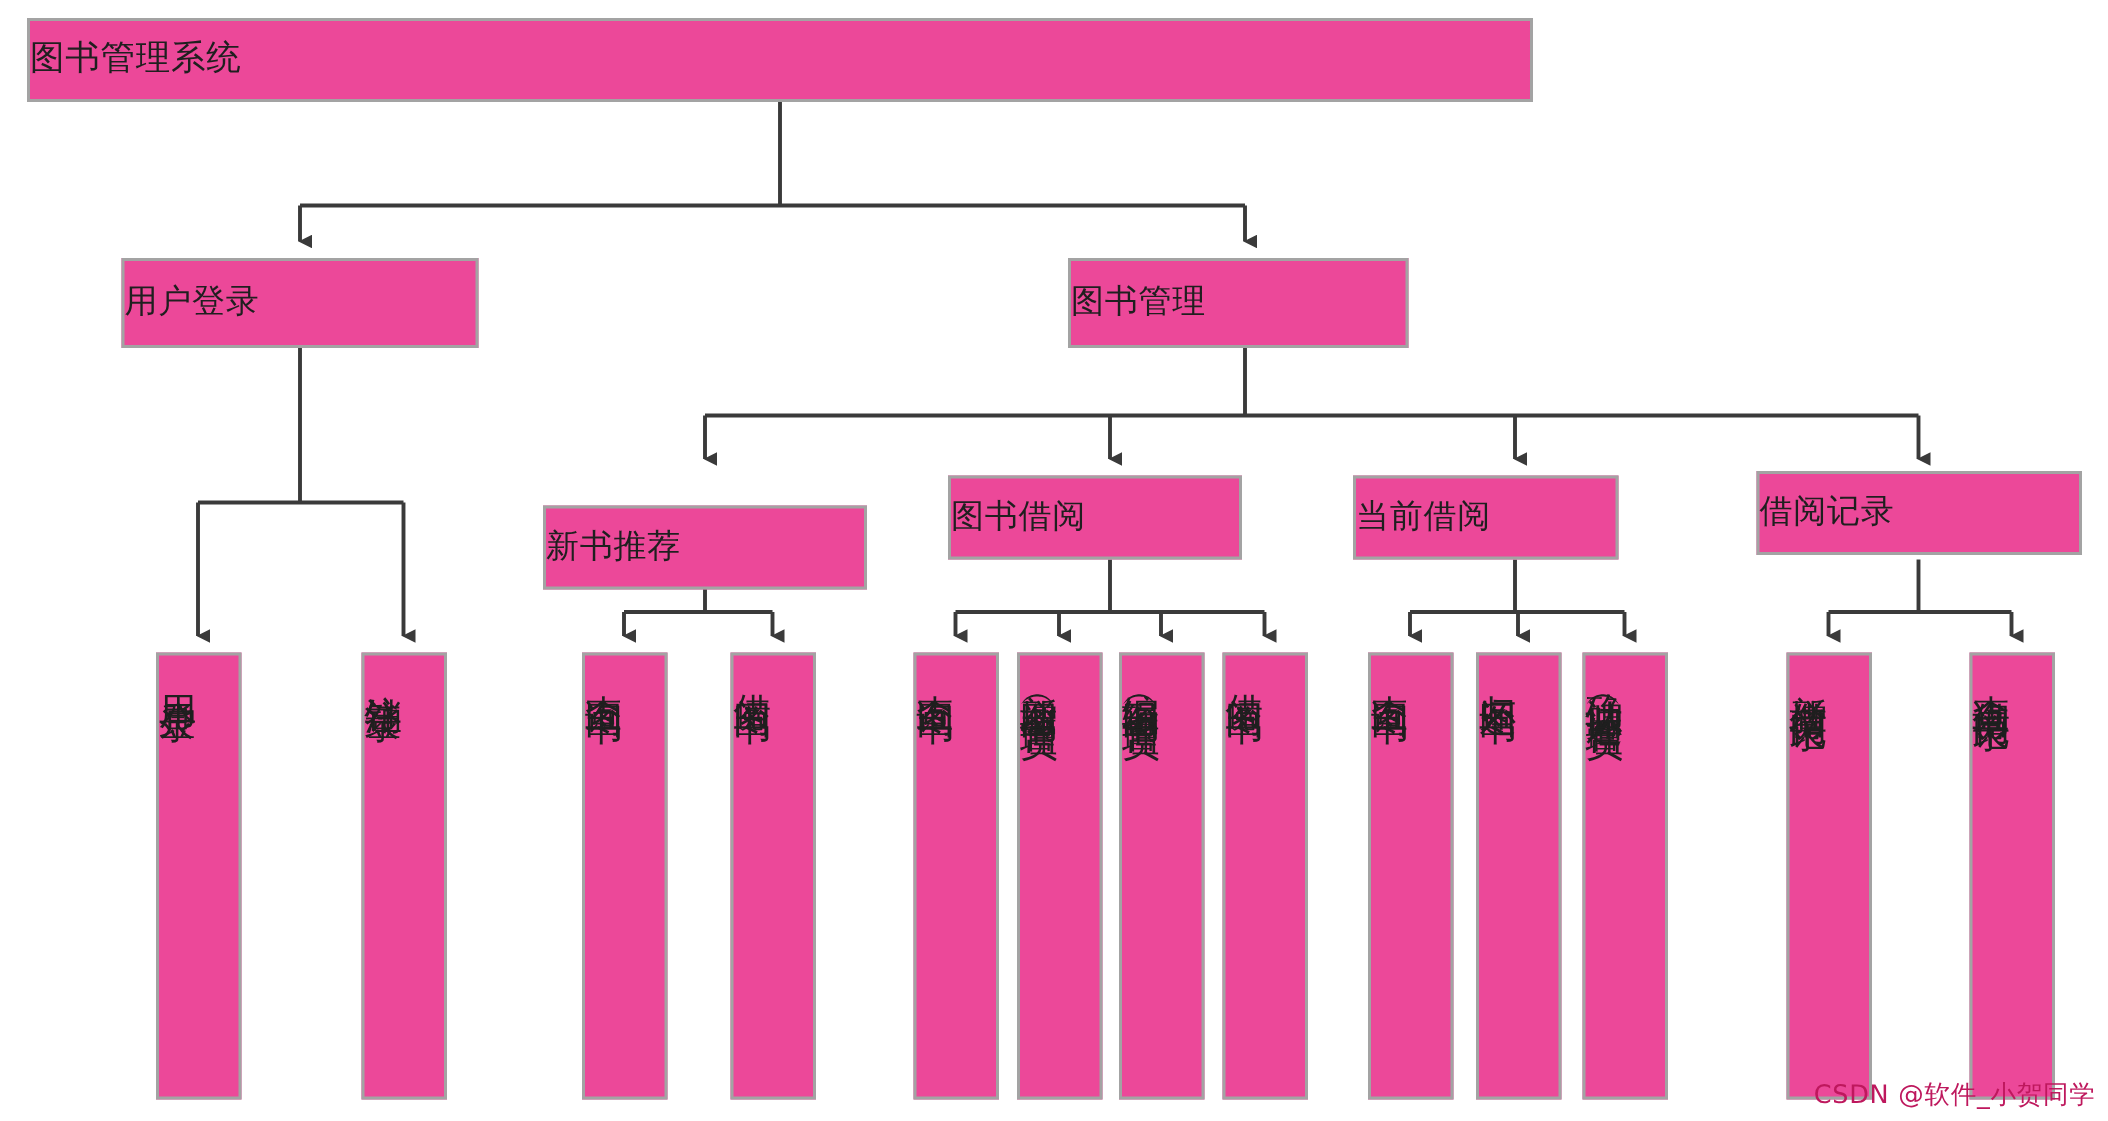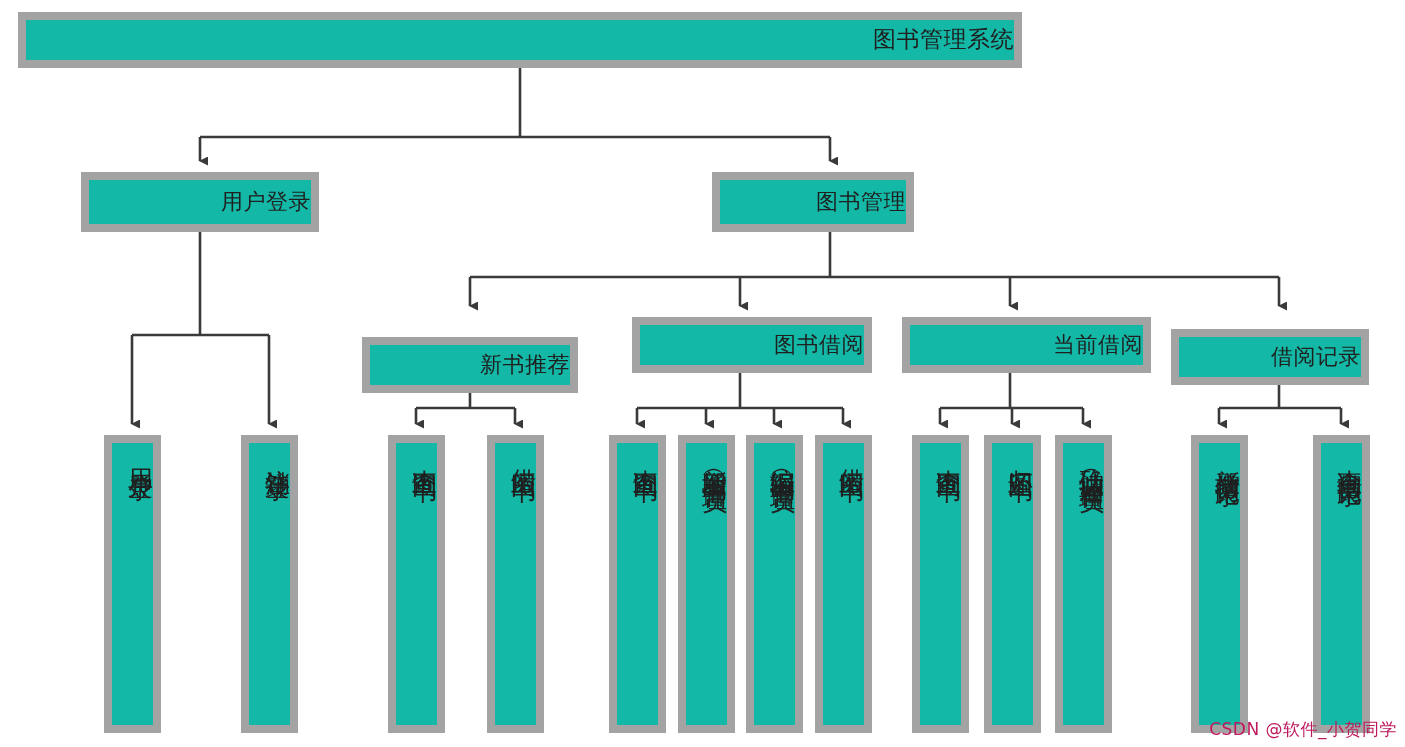--- a/index.html
+++ b/index.html
@@ -23,25 +23,25 @@
     position: absolute;
     left: 0;
     top: 0;
     width: 1405px;
     height: 747px;
     pointer-events: none;
   }
   .node {
     position: absolute;
     box-sizing: border-box;
-    border: 8px solid #a3a3a3;
-    background: #14b8a6;
+    border: 2px solid #a3a3a3;
+    background: #ec4899;
     display: flex;
     align-items: center;
-    justify-content: flex-end;
+    justify-content: flex-start;
     color: #1f1f1f;
   }
   .node-label {
     display: block;
     text-align: center;
     line-height: 1.12;
     white-space: pre;
   }
   .node.horizontal .node-label {
     font-size: 22px;
@@ -117,34 +117,34 @@
       </g>
   </svg>
 
   <div class="node root horizontal" style="left: 18px; top: 12px; width: 1004px; height: 56px;">
     <span class="node-label">图书管理系统</span>
   </div>
 
   <div class="node horizontal" style="left: 81px; top: 172px; width: 238px; height: 60px;">
     <span class="node-label">用户登录</span>
   </div>
-  <div class="node horizontal" style="left: 712px; top: 172px; width: 202px; height: 60px;">
+  <div class="node horizontal" style="left: 712px; top: 172px; width: 227px; height: 60px;">
     <span class="node-label">图书管理</span>
   </div>
 
   <div class="node horizontal" style="left: 362px; top: 317px; width: 216px; height: 56px; margin-top: 20px;">
     <span class="node-label">新书推荐</span>
   </div>
-  <div class="node horizontal" style="left: 632px; top: 317px; width: 240px; height: 56px;">
+  <div class="node horizontal" style="left: 632px; top: 317px; width: 196px; height: 56px;">
     <span class="node-label">图书借阅</span>
   </div>
-  <div class="node horizontal" style="left: 902px; top: 317px; width: 249px; height: 56px; padding-left: 44px;">
+  <div class="node horizontal" style="left: 902px; top: 317px; width: 177px; height: 56px;">
     <span class="node-label">当前借阅</span>
   </div>
-  <div class="node horizontal" style="left: 1171px; top: 329px; width: 198px; height: 56px;">
+  <div class="node horizontal" style="left: 1171px; top: 314px; width: 217px; height: 56px;">
     <span class="node-label">借阅记录</span>
   </div>
 
   <div class="node vertical" style="left: 104px; top: 435px; width: 57px; height: 298px;">
     <span class="node-label">用户登录</span>
   </div>
   <div class="node vertical" style="left: 241px; top: 435px; width: 57px; height: 298px;">
     <span class="node-label">注销登录</span>
   </div>
   <div class="node vertical" style="left: 388px; top: 435px; width: 57px; height: 298px;">

